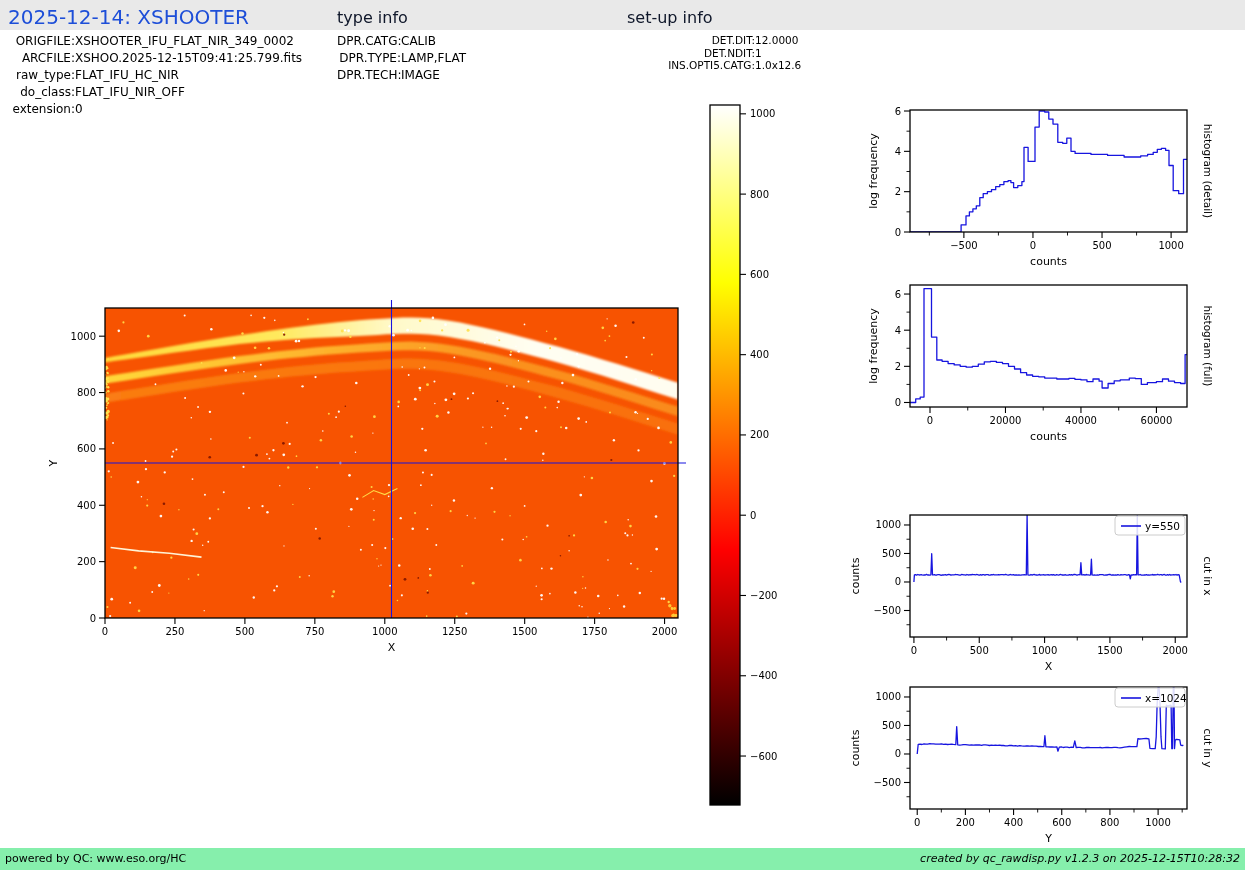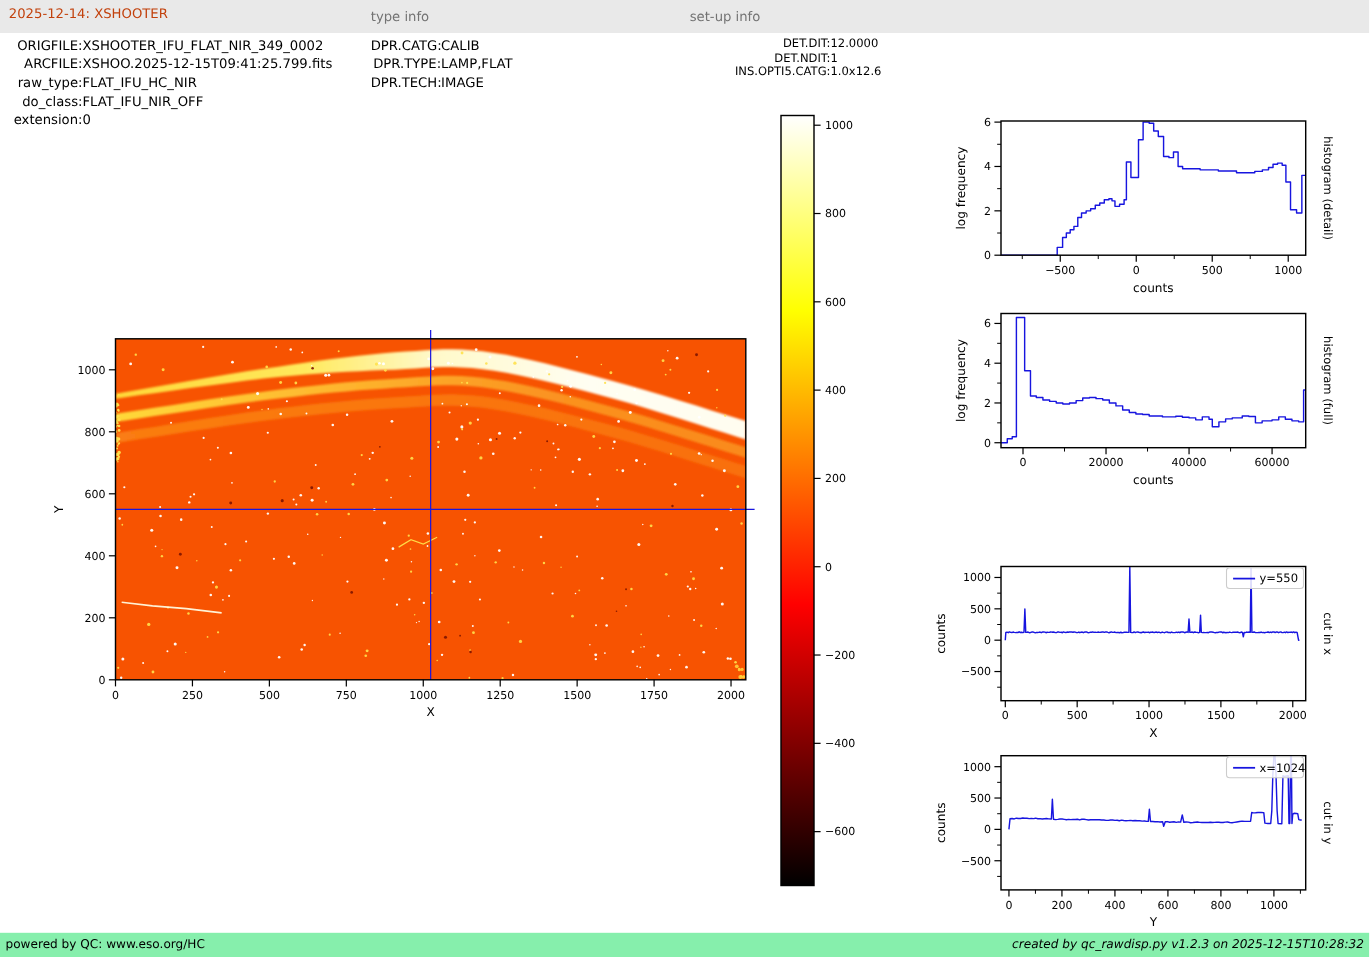--- a/index.html
+++ b/index.html
@@ -1,20 +1,20 @@
 <!DOCTYPE html>
 <html><head>
 <meta charset="utf-8">
 <style>
   html,body{margin:0;padding:0;background:#fff;}
   #page{position:relative;width:1245px;height:870px;background:#ffffff;
         font-family:"DejaVu Sans",sans-serif;color:#000;overflow:hidden;}
   .topbar{position:absolute;left:0;top:0;width:100%;height:30px;background:#e9e9e9;}
-  .page-title{position:absolute;left:8px;top:5px;font-size:12px;color:#c2410c;white-space:nowrap;}
-  .section-title{position:absolute;top:8px;font-size:12px;color:#737373;white-space:nowrap;}
+  .page-title{position:absolute;left:8px;top:5px;font-size:20px;color:#1d4ed8;white-space:nowrap;}
+  .section-title{position:absolute;top:8px;font-size:16px;color:#0f172a;white-space:nowrap;}
   .meta{position:absolute;font-size:12px;line-height:17px;white-space:nowrap;}
   .meta .mlabel{display:inline-block;text-align:right;}
   .meta.small{font-size:10.5px;line-height:12.5px;}
   .w67{width:67px;} .w64{width:64px;} .w128{width:128px;}
   .footbar{position:absolute;left:0;top:848px;width:100%;height:22px;background:#86efac;font-size:11px;}
   .foot-left{position:absolute;left:5px;top:4px;}
   .foot-right{position:absolute;right:5px;top:4px;font-style:italic;}
   svg.plot{position:absolute;overflow:visible;}
   svg text{font-family:"DejaVu Sans",sans-serif;fill:#000;}
   #cbar-wrap{position:absolute;left:705px;top:95px;width:115px;height:725px;}

